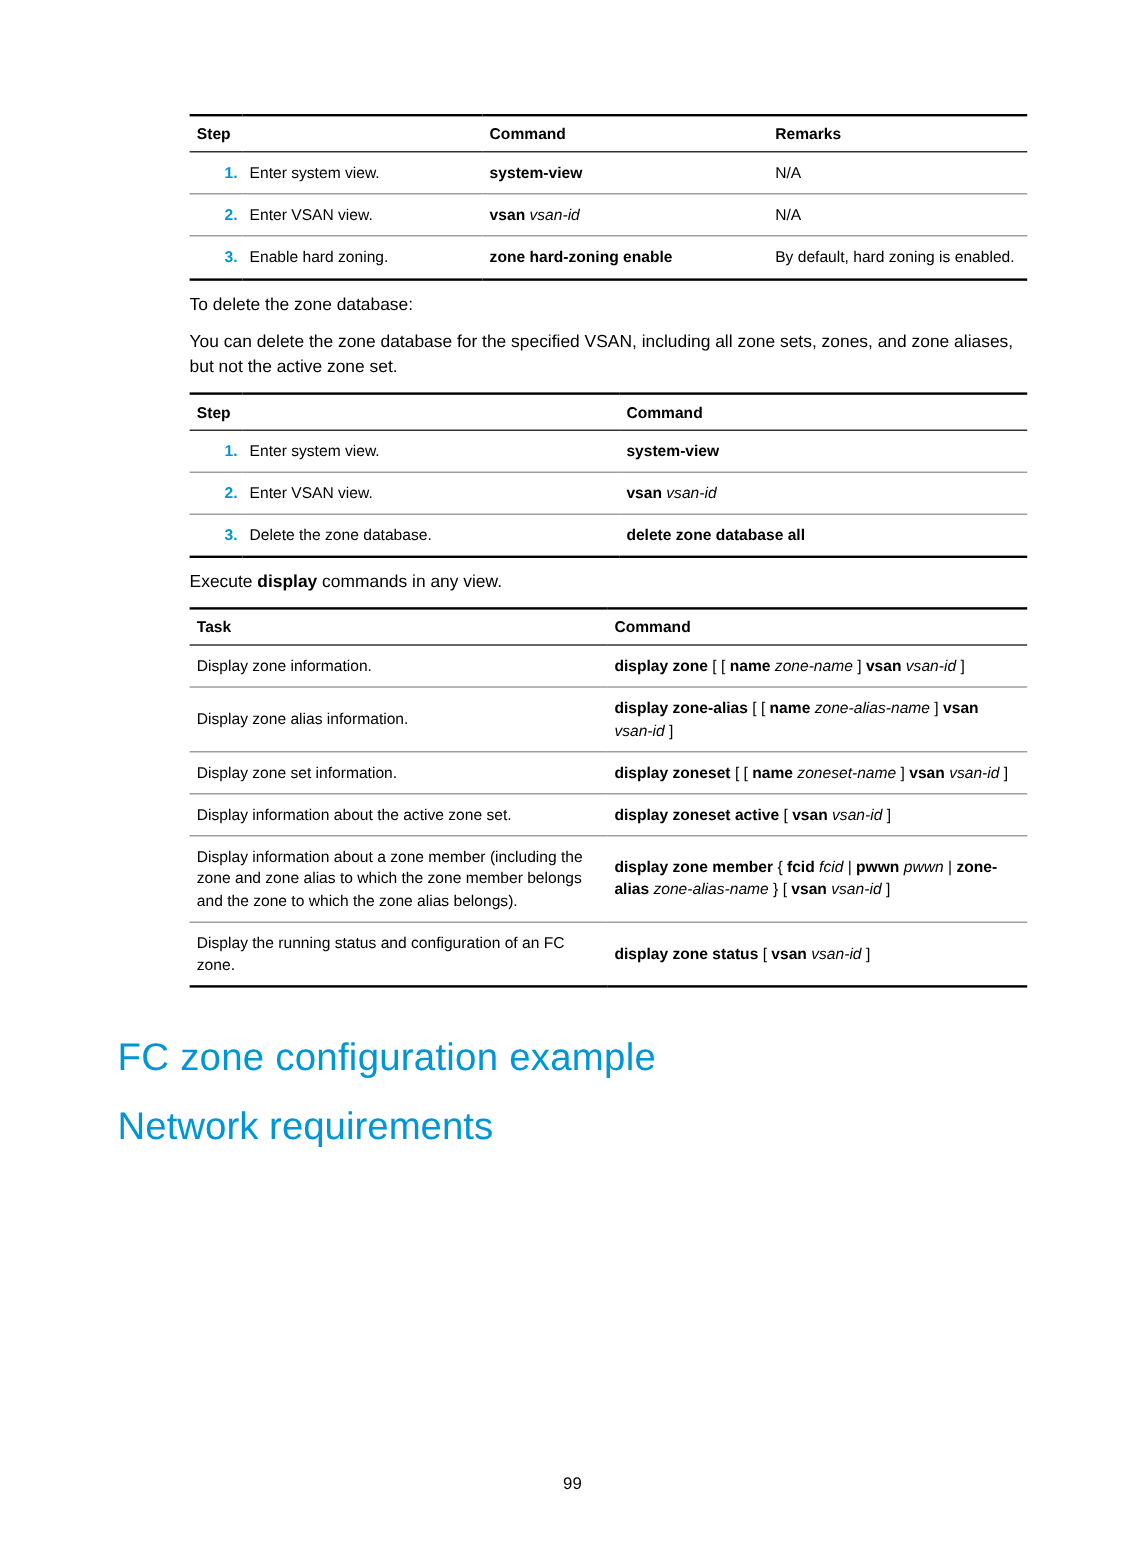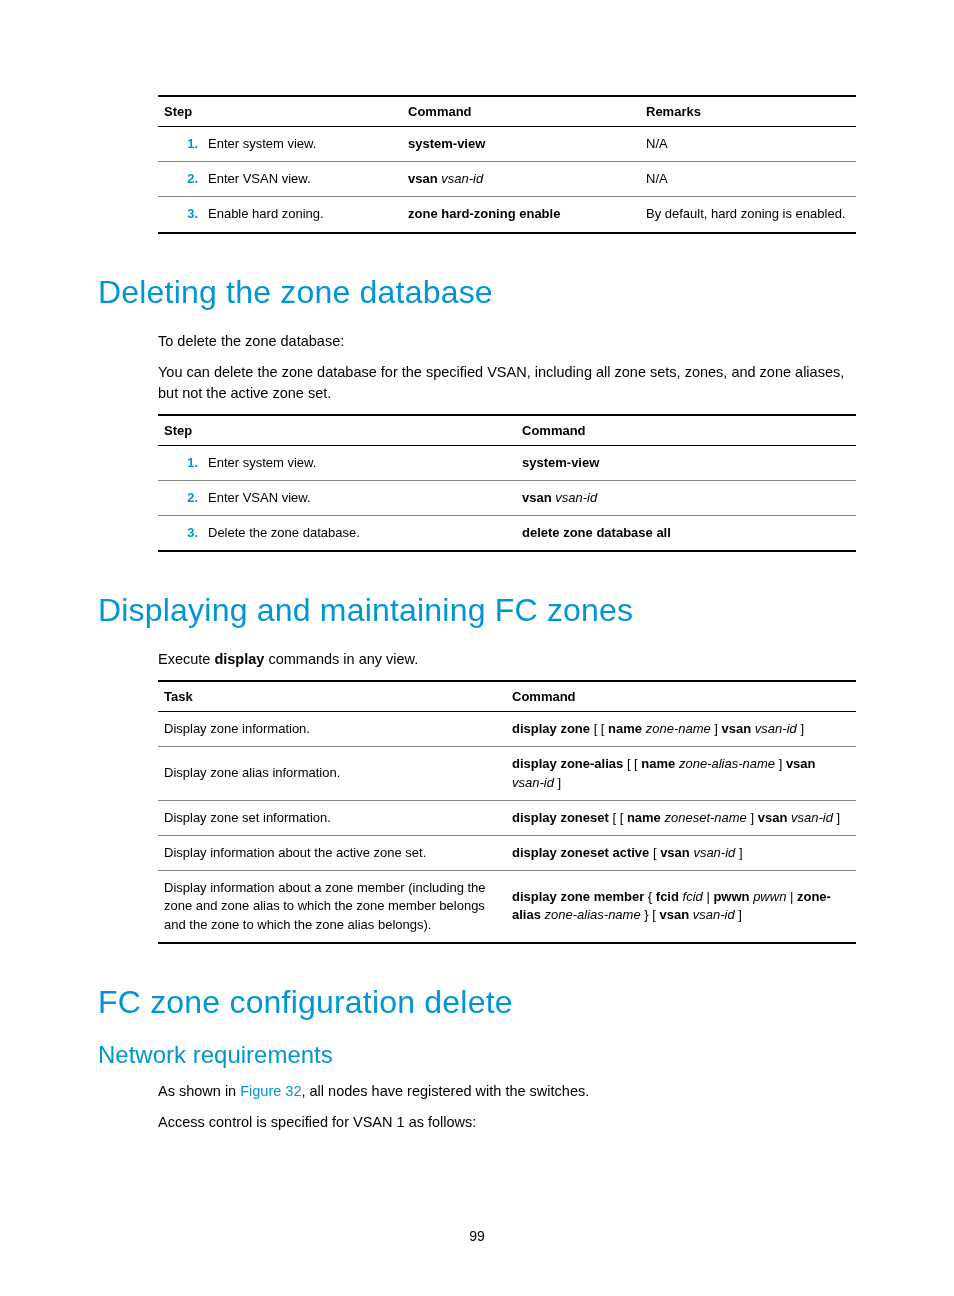--- a/index.html
+++ b/index.html
@@ -23,21 +23,21 @@
   }
   h1 {
     font-weight: 300;
     font-size: 32px;
     color: #0096d6;
     margin: 40px 0 20px 0;
     letter-spacing: 0.2px;
   }
   h2 {
     font-weight: 300;
-    font-size: 24px;
+    font-size: 32px;
     color: #0096d6;
     margin: 14px 0 12px 0;
   }
   p {
     font-size: 14.5px;
     line-height: 1.45;
     margin: 10px 0;
   }
   .link {
     color: #0096d6;
@@ -133,21 +133,20 @@
           <tr>
             <td class="step-num">3.</td>
             <td>Enable hard zoning.</td>
             <td><span class="bold">zone hard-zoning enable</span></td>
             <td>By default, hard zoning is enabled.</td>
           </tr>
         </tbody>
     </table>
   </div>
 
-  <h1>Deleting the zone database</h1>
   <div class="content">
     <p>To delete the zone database:</p>
     <p>You can delete the zone database for the specified VSAN, including all zone sets, zones, and zone aliases, but not the active zone set.</p>
 
     <table class="t2">
       <colgroup>
           <col class="c1">
           <col class="c2">
           <col class="c3">
         </colgroup>
@@ -170,21 +169,20 @@
           </tr>
           <tr>
             <td class="step-num">3.</td>
             <td>Delete the zone database.</td>
             <td><span class="bold">delete zone database all</span></td>
           </tr>
         </tbody>
     </table>
   </div>
 
-  <h1>Displaying and maintaining FC zones</h1>
   <div class="content">
     <p>
       <span>Execute </span><span class="bold">display</span><span> commands in any view.</span>
     </p>
 
     <table class="t3">
       <colgroup>
           <col class="c1">
           <col class="c2">
         </colgroup>
@@ -208,27 +206,25 @@
             <td><span class="bold">display zoneset</span><span> [ [ </span><span class="bold">name</span><span> </span><span class="italic">zoneset-name</span><span> ] </span><span class="bold">vsan</span><span> </span><span class="italic">vsan-id</span><span> ]</span></td>
           </tr>
           <tr>
             <td>Display information about the active zone set.</td>
             <td><span class="bold">display zoneset active</span><span> [ </span><span class="bold">vsan</span><span> </span><span class="italic">vsan-id</span><span> ]</span></td>
           </tr>
           <tr>
             <td>Display information about a zone member (including the zone and zone alias to which the zone member belongs and the zone to which the zone alias belongs).</td>
             <td><span class="bold">display zone member</span><span> { </span><span class="bold">fcid</span><span> </span><span class="italic">fcid</span><span> | </span><span class="bold">pwwn</span><span> </span><span class="italic">pwwn</span><span> | </span><span class="bold">zone-alias</span><span> </span><span class="italic">zone-alias-name</span><span> } [ </span><span class="bold">vsan</span><span> </span><span class="italic">vsan-id</span><span> ]</span></td>
           </tr>
+          <tr>
+            <td>Display the running status and configuration of an FC zone.</td>
+            <td><span class="bold">display zone status</span><span> [ </span><span class="bold">vsan</span><span> </span><span class="italic">vsan-id</span><span> ]</span></td>
+          </tr>
         </tbody>
     </table>
   </div>
 
-  <h1>FC zone configuration delete</h1>
+  <h1>FC zone configuration example</h1>
   <h2>Network requirements</h2>
-  <div class="content">
-    <p>
-      <span>As shown in </span><span class="link">Figure 32</span><span>, all nodes have registered with the switches.</span>
-    </p>
-    <p>Access control is specified for VSAN 1 as follows:</p>
-  </div>
 
   <div class="pagenum">99</div>
 </div>
 
 </body></html>

